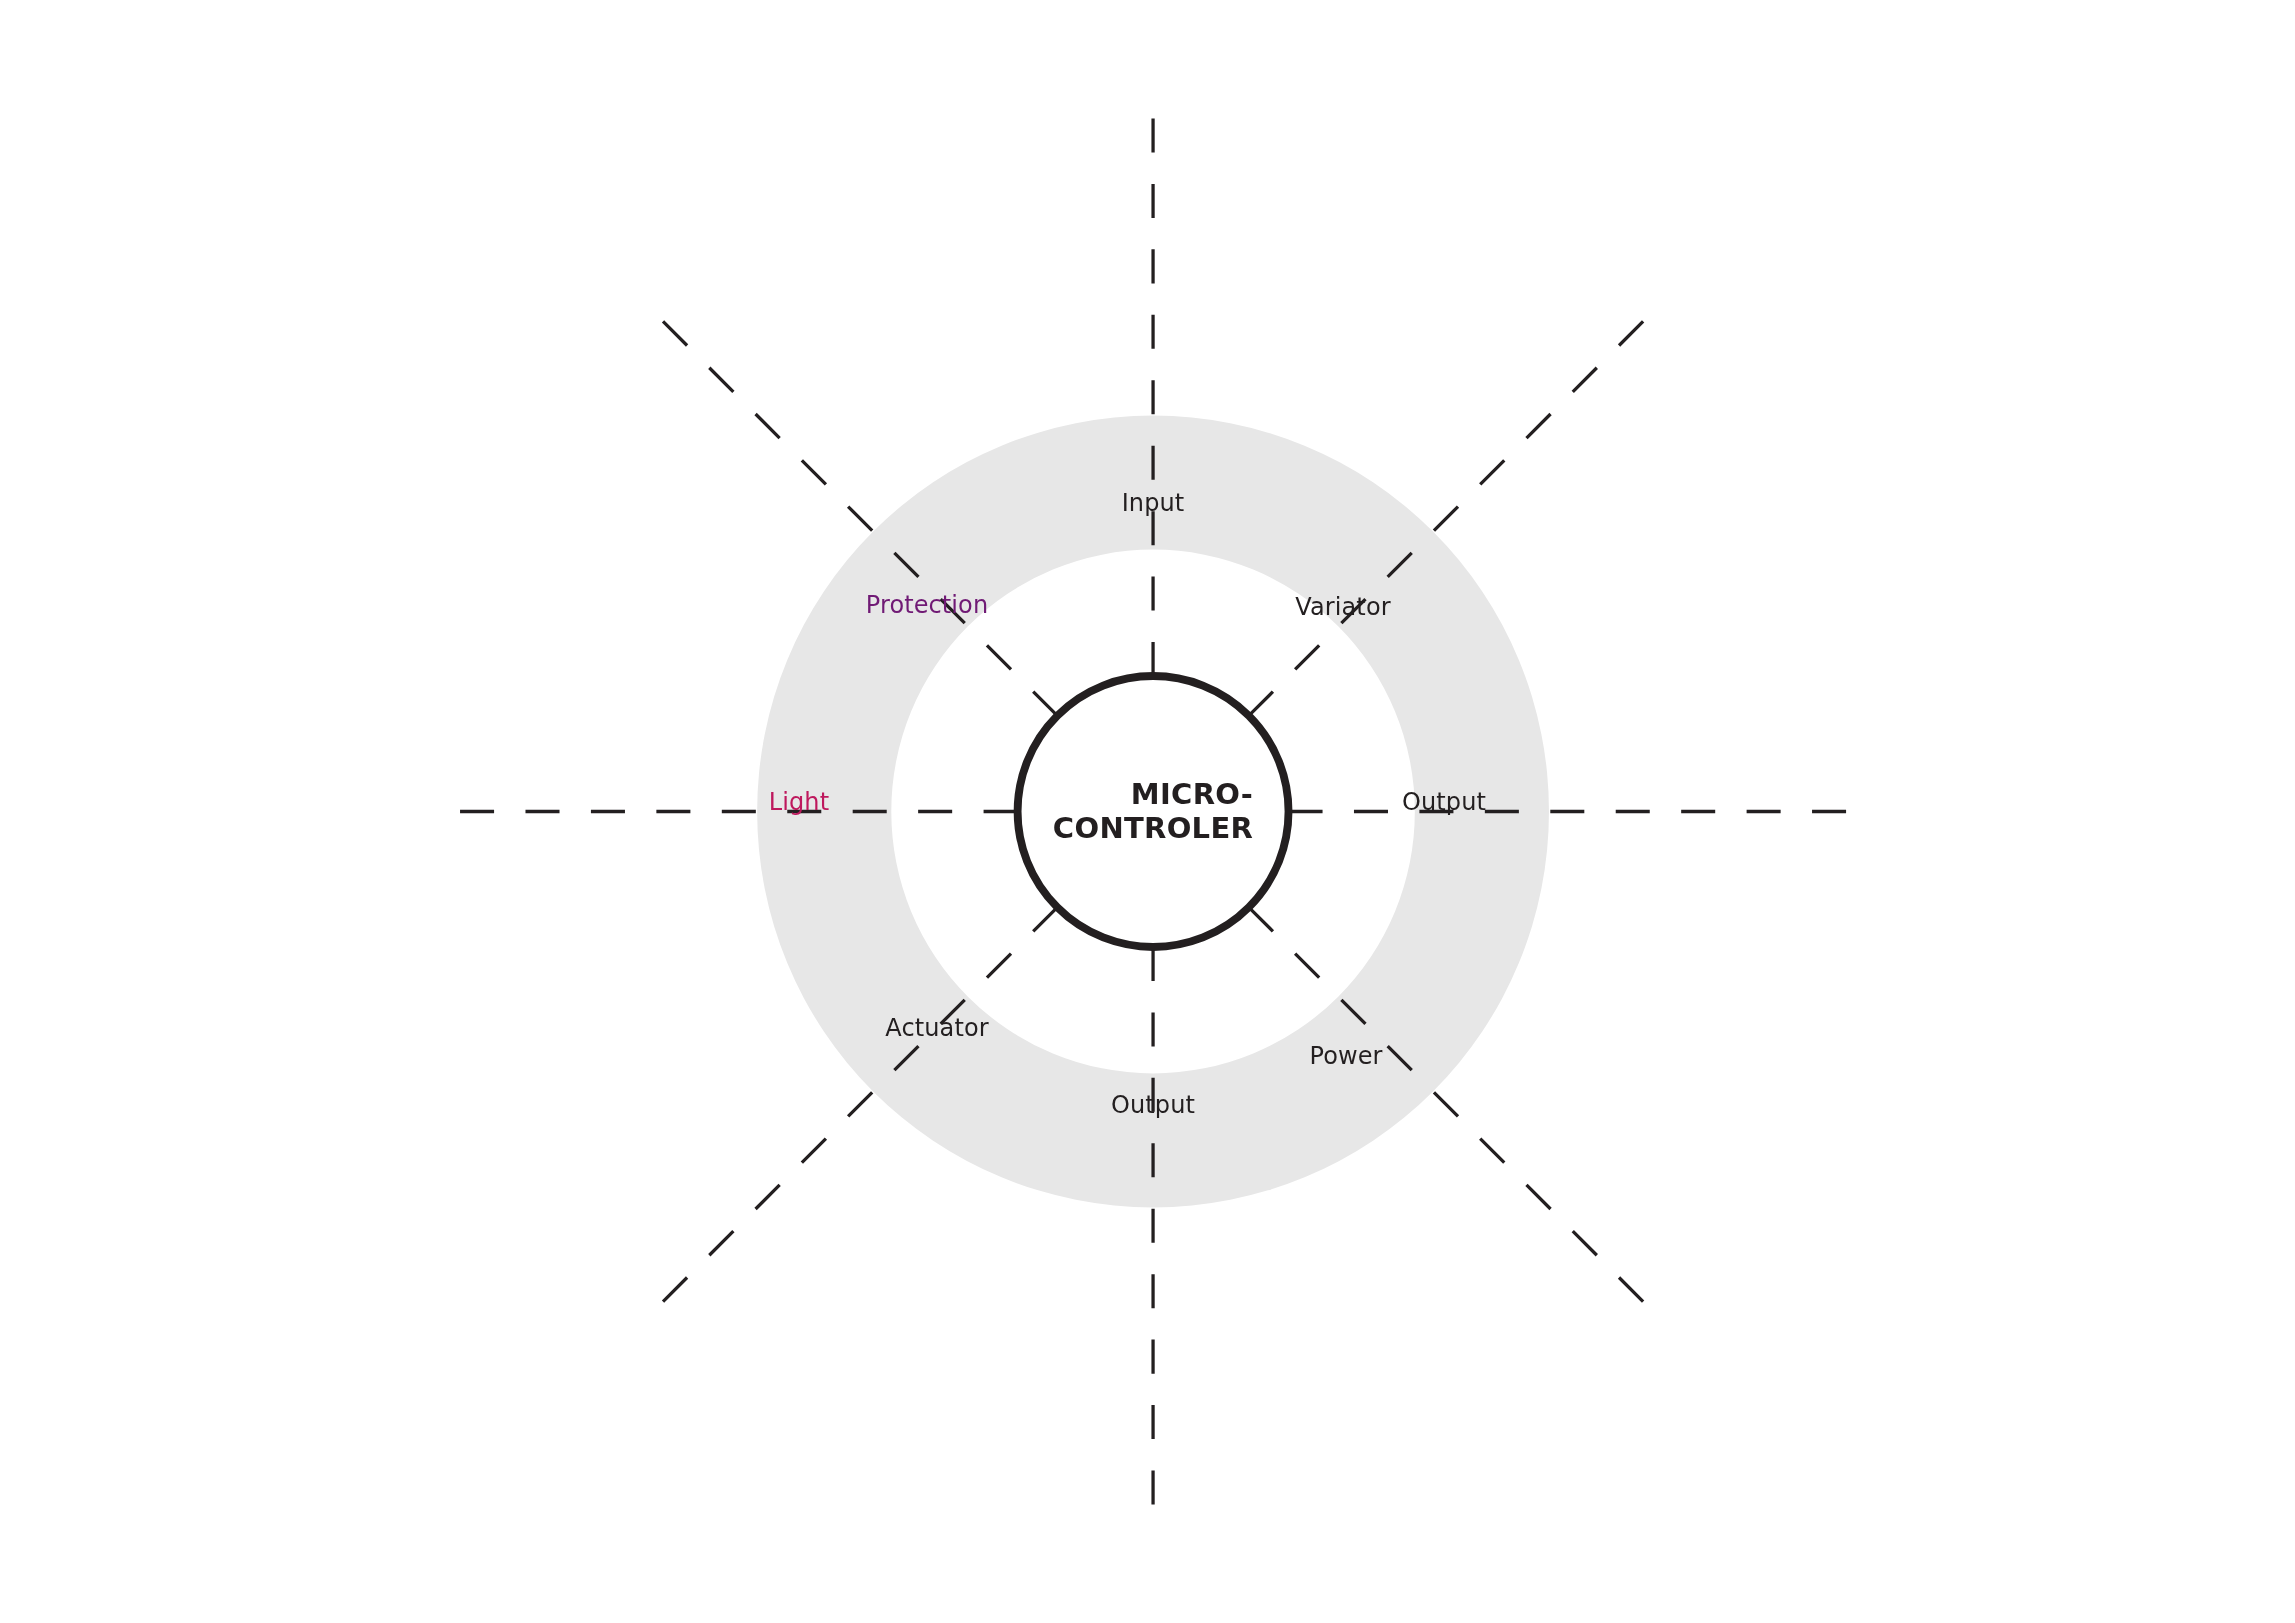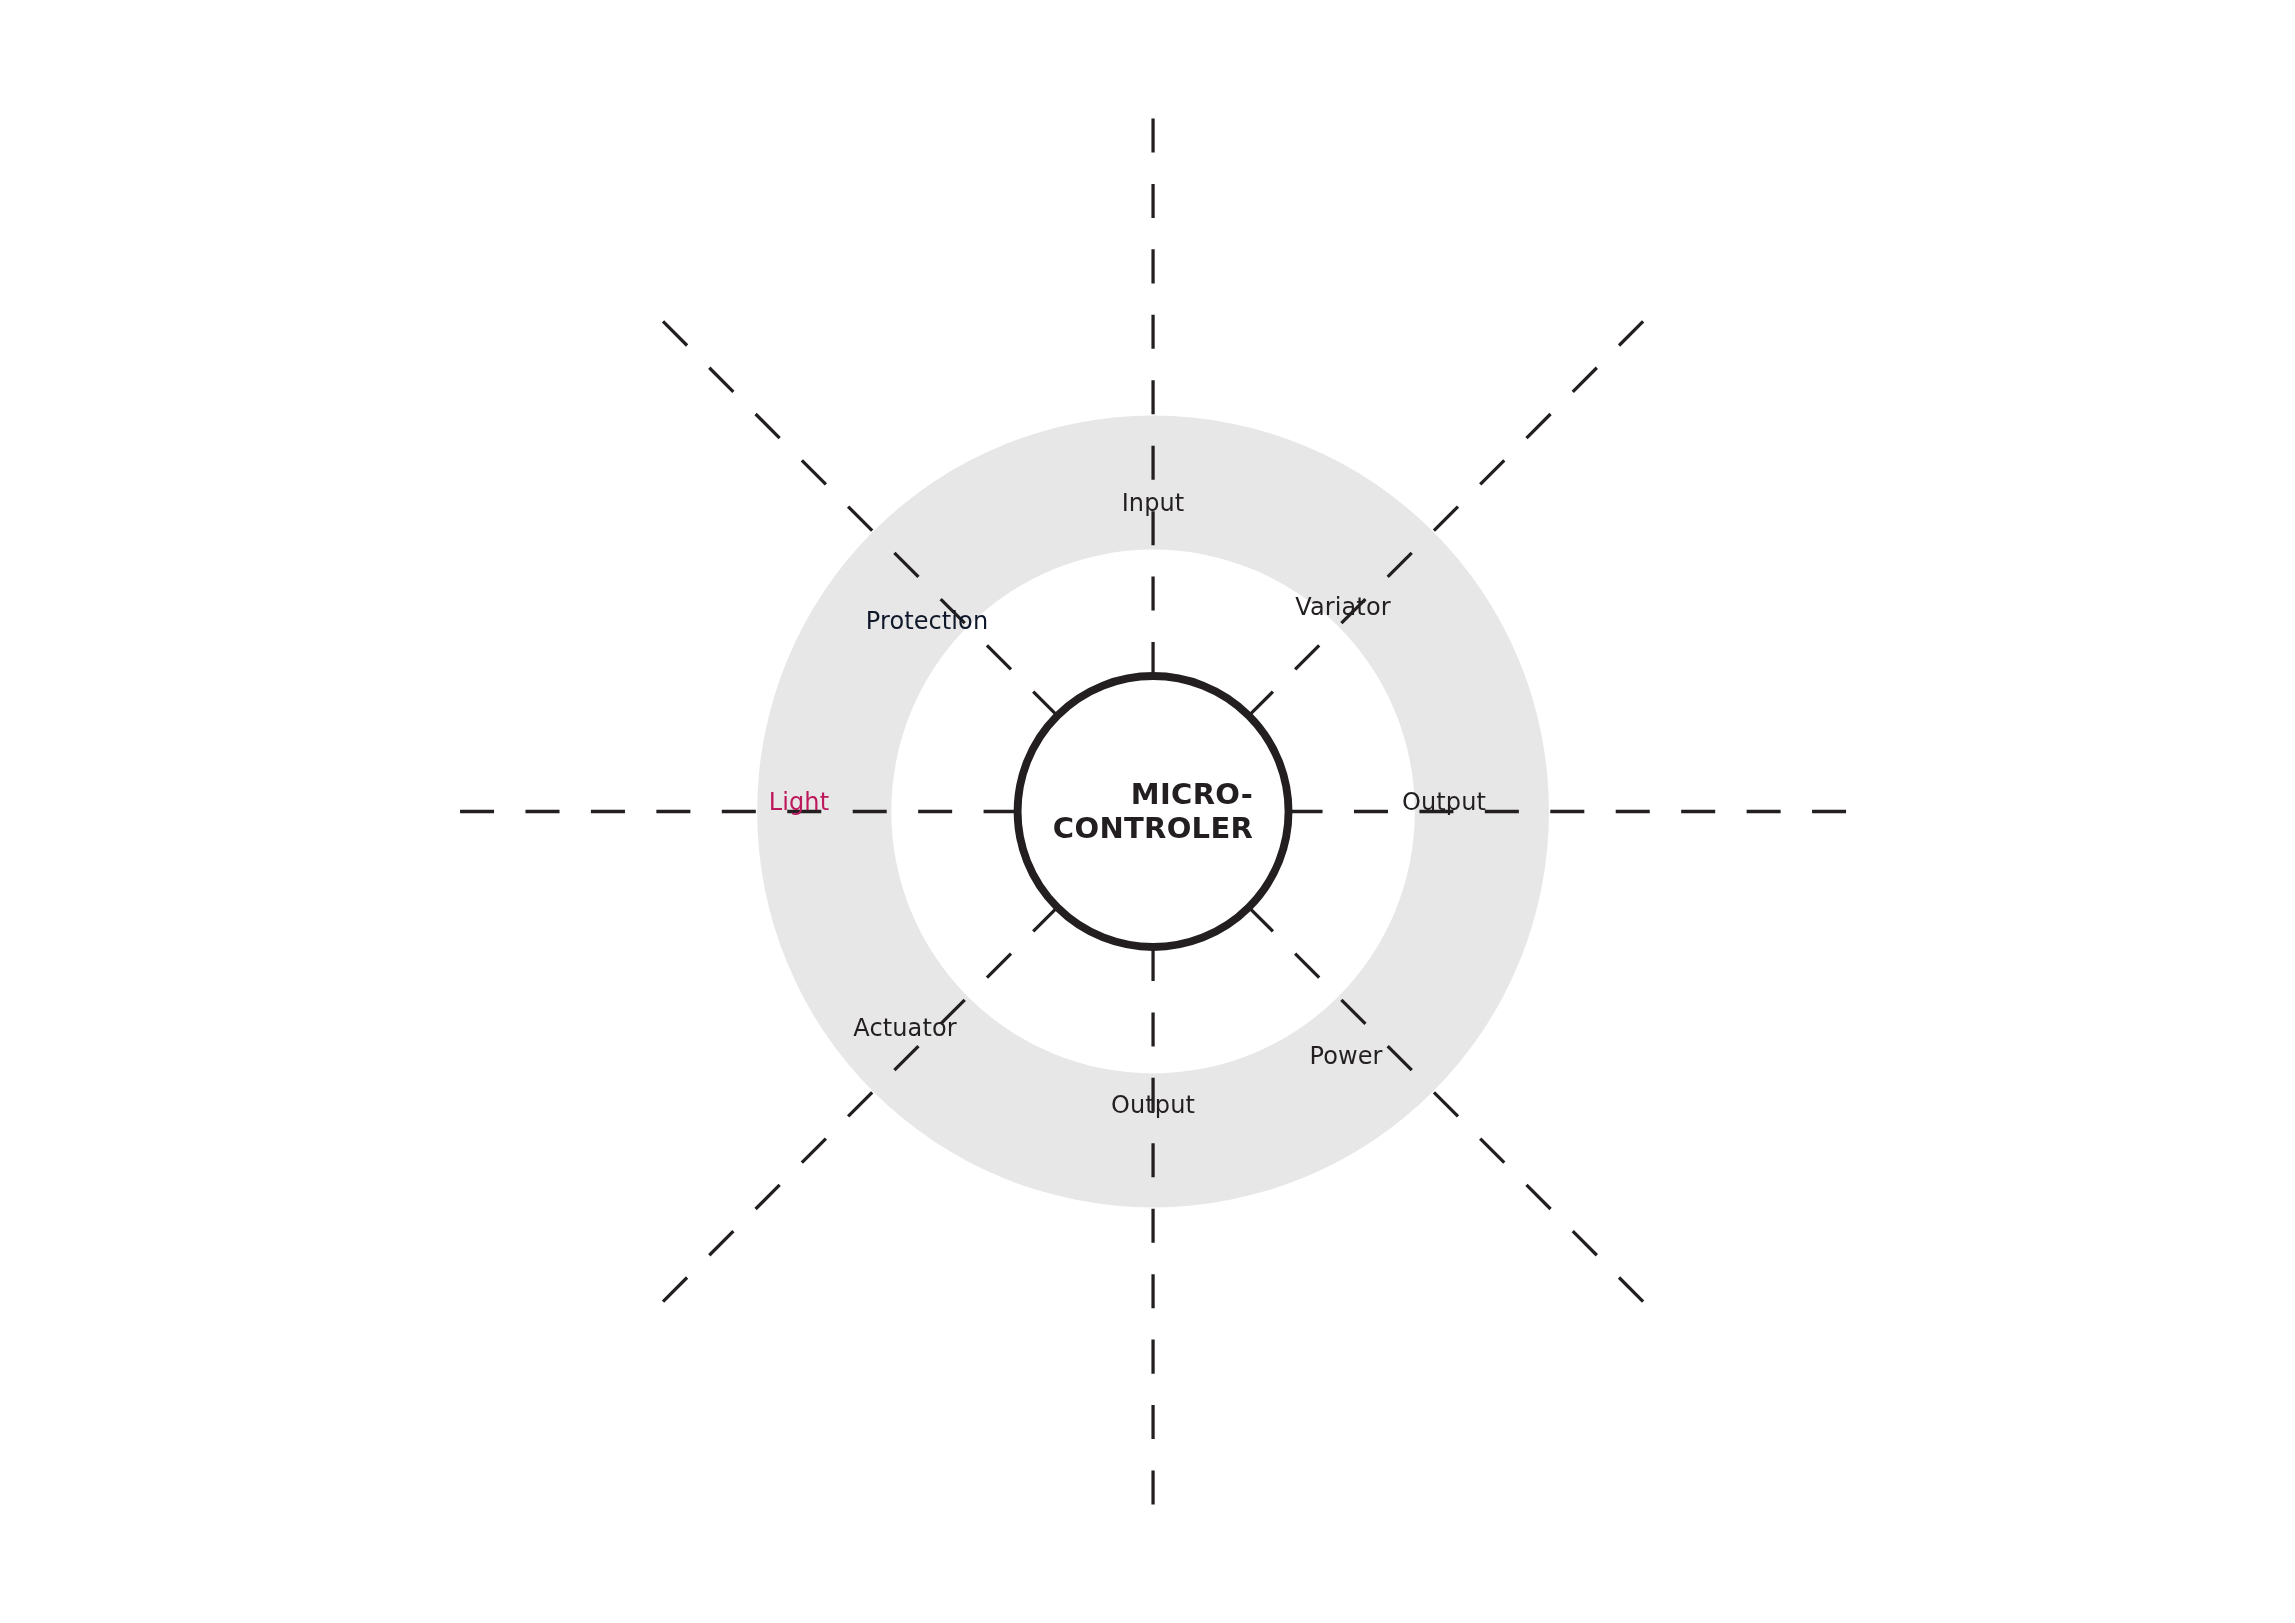--- a/index.html
+++ b/index.html
@@ -103,24 +103,24 @@
       <div class="label" style="left: 1444px; top: 802px;">
         <span style="color: rgb(35, 31, 32);">Output</span>
       </div>
       <div class="label" style="left: 1346px; top: 1039px;">
         <span style="color: rgb(35, 31, 32); margin-top: 17px;">Power</span>
       </div>
       <div class="label" style="left: 1153px; top: 1105px;">
         <span style="color: rgb(35, 31, 32);">Output</span>
       </div>
       <div class="label" style="left: 905px; top: 1028px;">
-        <span style="color: rgb(35, 31, 32);">Actuator</span>
+        <span style="color: rgb(35, 31, 32); margin-left: 32px;">Actuator</span>
       </div>
       <div class="label" style="left: 799px; top: 802px;">
         <span style="color: #be185d;">Light</span>
       </div>
       <div class="label" style="left: 927px; top: 605px;">
-        <span style="color: #0f172a; margin-top: 16px;">Protection</span>
+        <span style="color: #701a75;">Protection</span>
       </div>
     </div>
 
 </div>
 
 
 </body></html>

